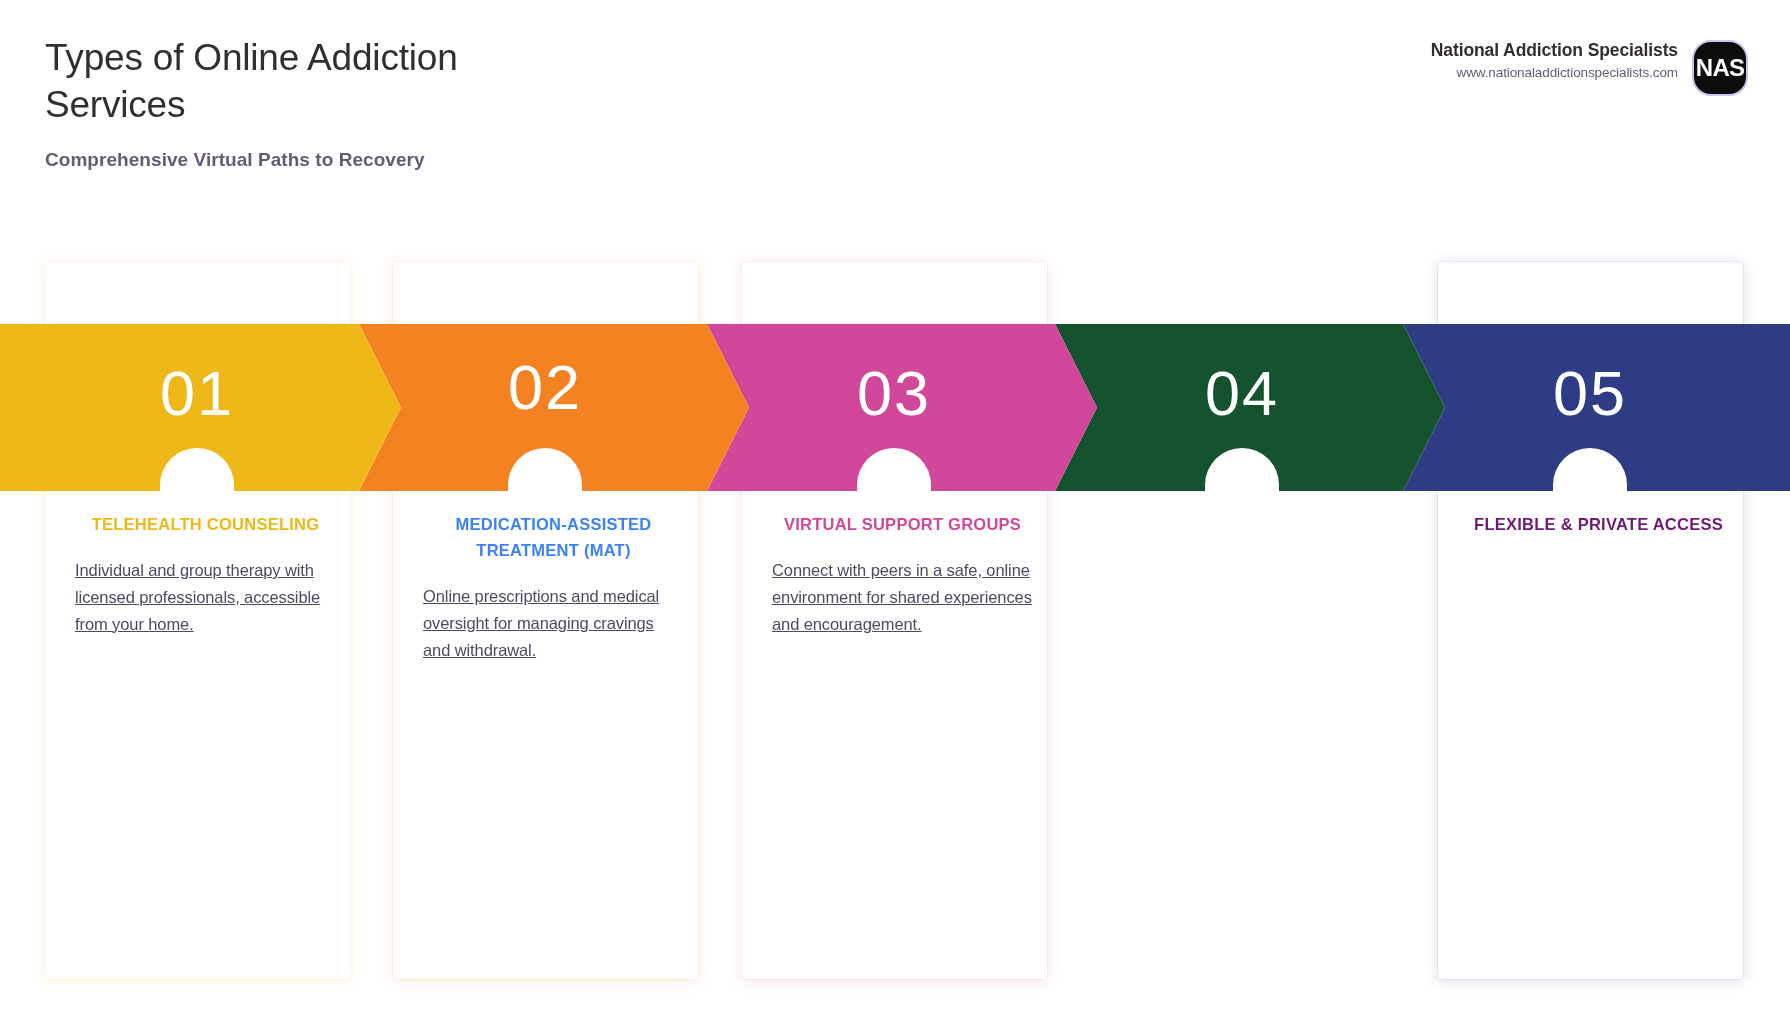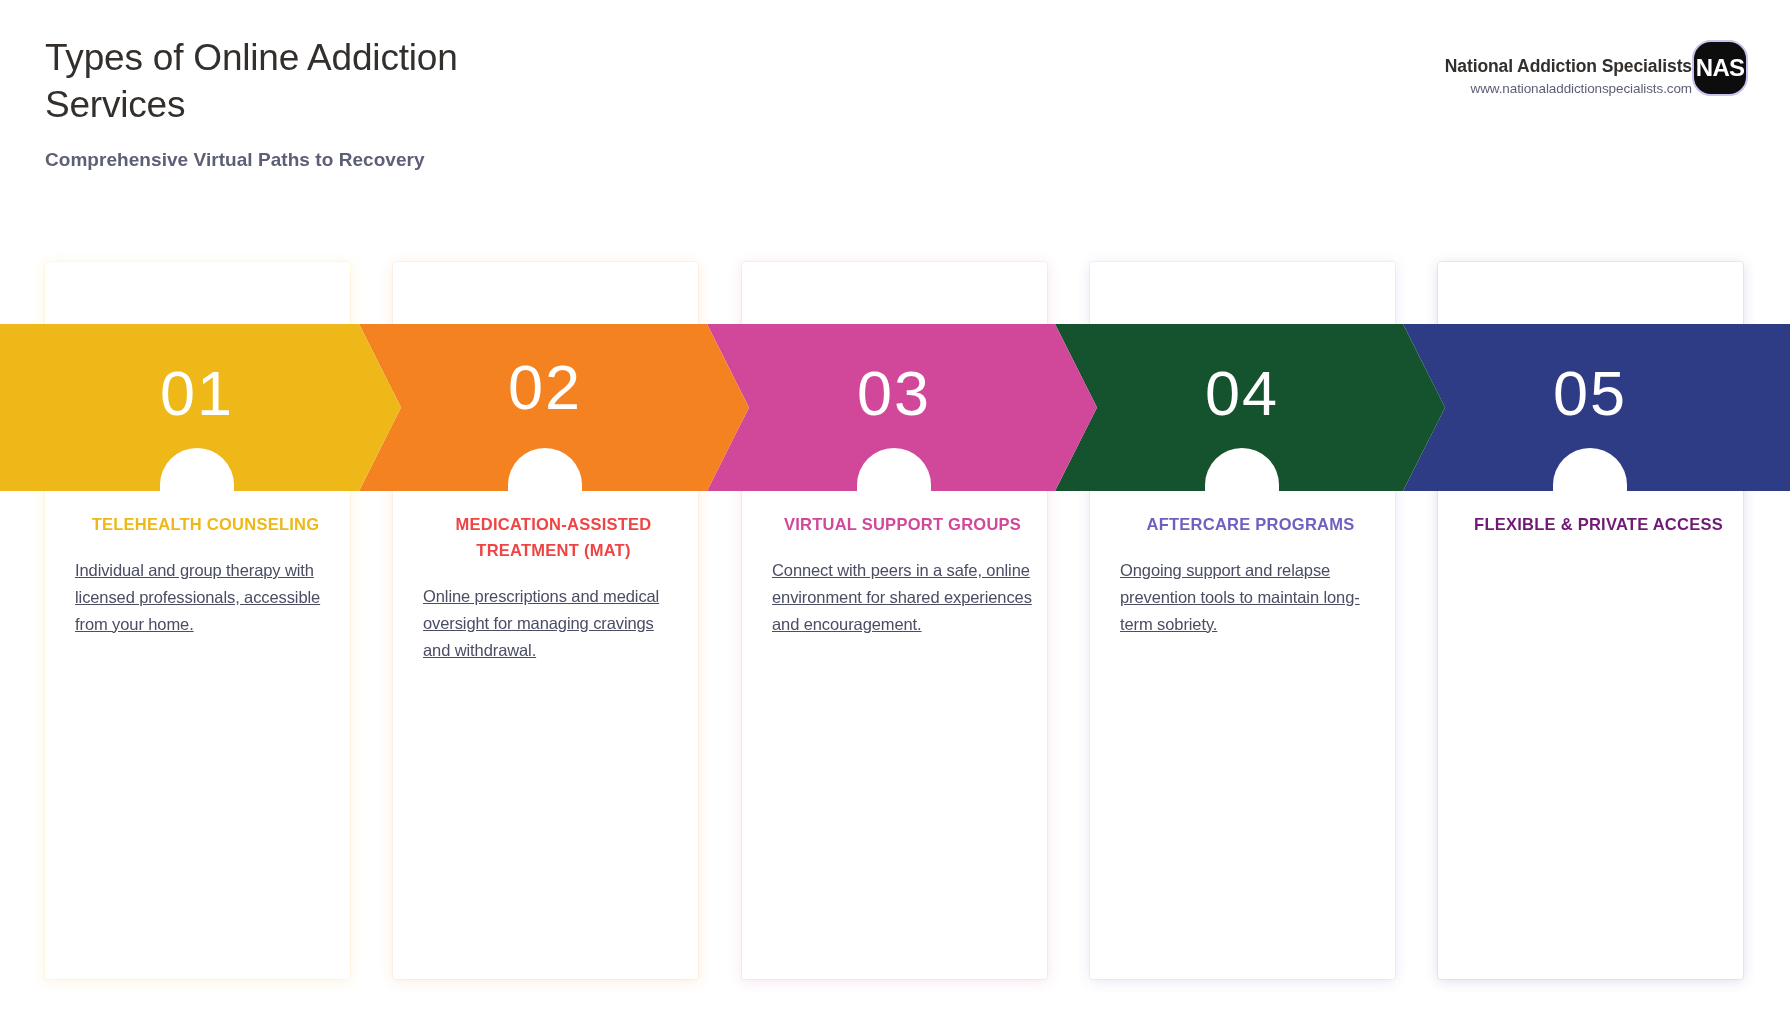--- a/index.html
+++ b/index.html
@@ -15,21 +15,21 @@
   .header { position: absolute; top: 0; left: 0; width: 1790px; height: 225px; }
   .title-block { position: absolute; left: 45px; top: 34px; width: 560px; }
   .main-title {
     font-size: 37px; line-height: 1.28; color: #332f2c; font-weight: 400;
     letter-spacing: -0.2px;
   }
   .subtitle {
     margin-top: 20px; font-size: 19px; color: #5c5f75; font-weight: 700;
     letter-spacing: 0.05px;
   }
-  .brand { position: absolute; right: 42px; top: 40px; display: flex; align-items: flex-end; }
+  .brand { position: absolute; right: 42px; top: 40px; display: flex; align-items: flex-start; gap: 14px; }
   .brand-text { text-align: right; }
   .brand-name { font-size: 17.5px; font-weight: bold; color: #332f2c; letter-spacing: -0.1px; }
   .brand-url { font-size: 13.5px; color: #5c5f75; margin-top: 4px; letter-spacing: -0.1px; }
   .brand-logo {
     width: 56px; height: 56px; border-radius: 19px;
     background: #0d0d0d; border: 2px solid #c9c3ee;
     display: flex; align-items: center; justify-content: center;
     color: #ffffff; font-weight: bold; font-size: 24px; letter-spacing: -0.8px;
   }
 
@@ -98,36 +98,29 @@
       <div class="card" style="left: 45px; box-shadow: rgba(237, 184, 24, 0.16) 0px 2px 14px, rgba(237, 184, 24, 0.07) 0px 0px 0px 1px;">
         <div class="card-body">
           <div class="card-icon">💬</div>
           <div class="card-title" style="color:#EDB818">TELEHEALTH COUNSELING</div>
           <div class="card-desc">Individual and group therapy with licensed professionals, accessible from your home.</div>
         </div>
       </div>
       <div class="card" style="left: 393px; box-shadow: rgba(245, 130, 32, 0.16) 0px 2px 14px, rgba(245, 130, 32, 0.07) 0px 0px 0px 1px;">
         <div class="card-body">
           <div class="card-icon">💊</div>
-          <div class="card-title" style="color:#ef4444">MEDICATION-ASSISTED TREATMENT (MAT)</div>
+          <div class="card-title" style="color:#3b82f6">MEDICATION-ASSISTED TREATMENT (MAT)</div>
           <div class="card-desc">Online prescriptions and medical oversight for managing cravings and withdrawal.</div>
         </div>
       </div>
       <div class="card" style="left: 742px; box-shadow: rgba(209, 71, 154, 0.16) 0px 2px 14px, rgba(209, 71, 154, 0.07) 0px 0px 0px 1px;">
         <div class="card-body">
           <div class="card-icon">🤝</div>
           <div class="card-title" style="color:#D1479A">VIRTUAL SUPPORT GROUPS</div>
           <div class="card-desc">Connect with peers in a safe, online environment for shared experiences and encouragement.</div>
-        </div>
-      </div>
-      <div class="card" style="left: 1090px; box-shadow: rgba(111, 95, 192, 0.16) 0px 2px 14px, rgba(111, 95, 192, 0.07) 0px 0px 0px 1px;">
-        <div class="card-body">
-          <div class="card-icon">🌱</div>
-          <div class="card-title" style="color:#6F5FC0">AFTERCARE PROGRAMS</div>
-          <div class="card-desc">Ongoing support and relapse prevention tools to maintain long-term sobriety.</div>
         </div>
       </div>
       <div class="card" style="left: 1438px; box-shadow: rgba(46, 59, 133, 0.16) 0px 2px 14px, rgba(46, 59, 133, 0.07) 0px 0px 0px 1px;">
         <div class="card-body">
           <div class="card-icon">🌐</div>
           <div class="card-title" style="color:#701a75">FLEXIBLE &amp; PRIVATE ACCESS</div>
         </div>
       </div>
     </div>
 

